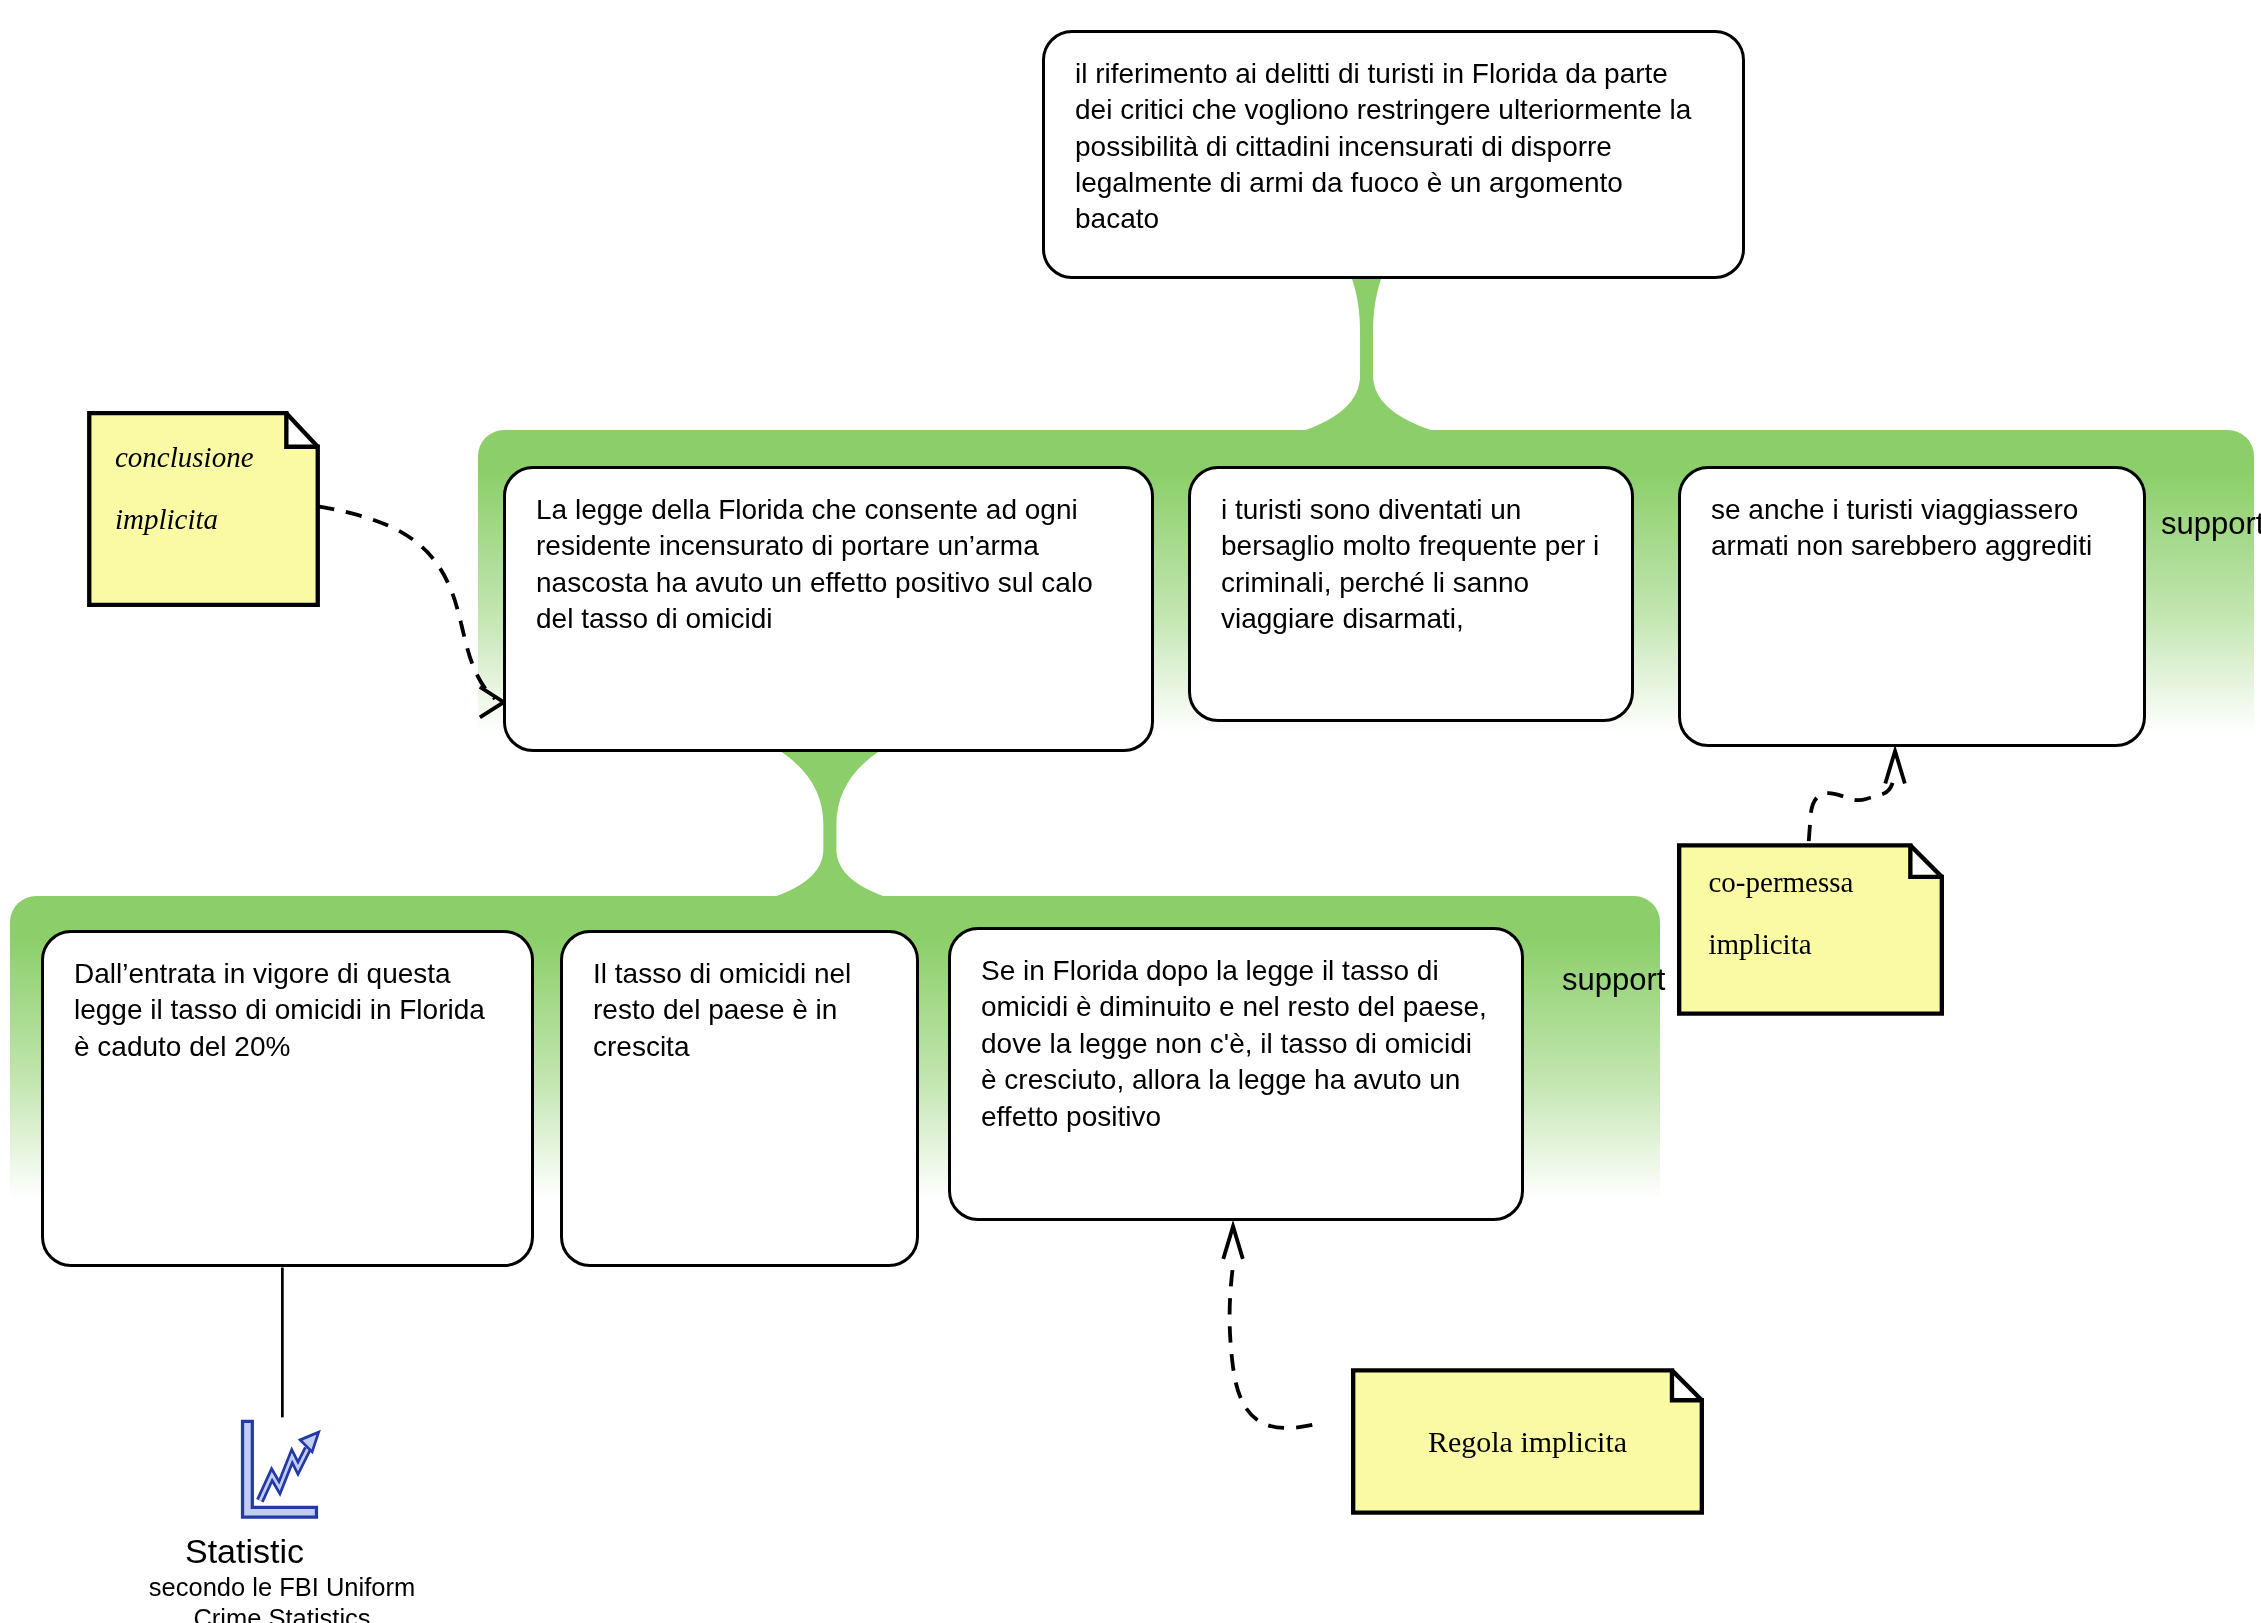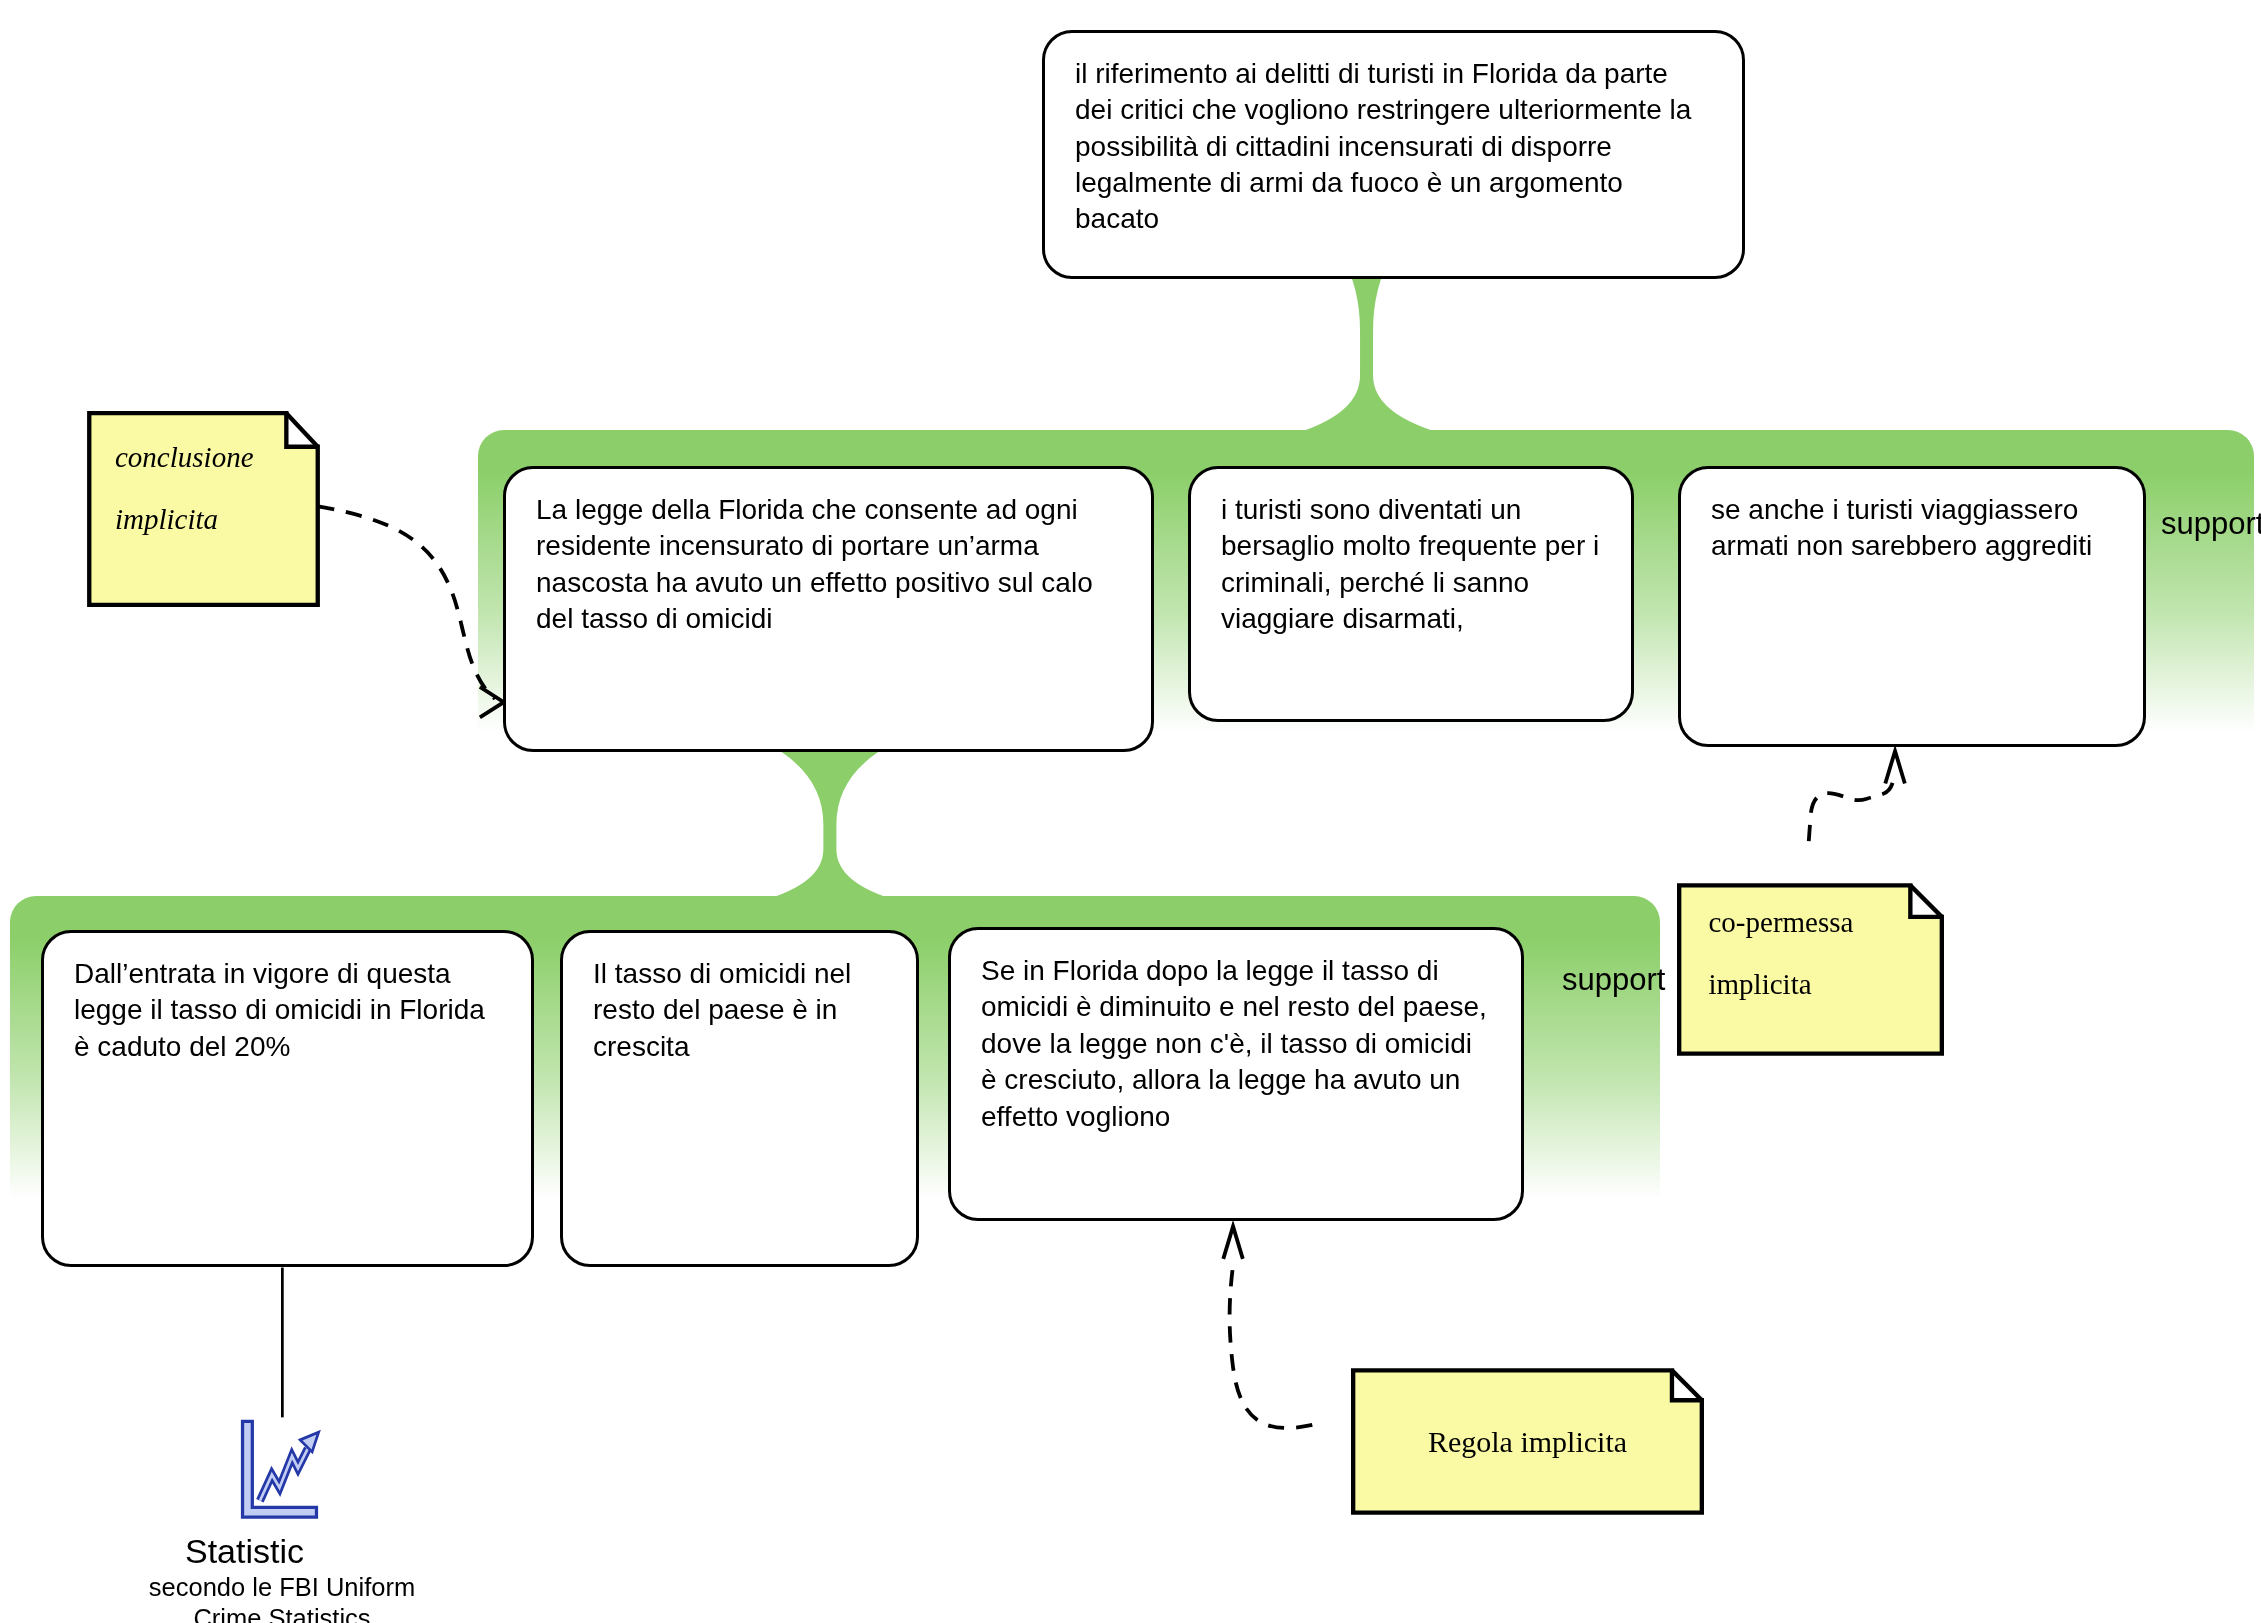--- a/index.html
+++ b/index.html
@@ -33,21 +33,21 @@
   
   .overlay { position: absolute; left: 0; top: 0; z-index: 1; }
 
   
   .note { position: absolute; z-index: 3; }
   .note svg { position: absolute; left: 0; top: 0; }
   .note .note-text { position: absolute; z-index: 1; font-family: cursive;
                      font-size: 29px; line-height: 2.15; }
   .note-conclusione { left: 87px;  top: 411px;  width: 233px; height: 196px; font-style: italic; }
   .note-conclusione .note-text { left: 28px; top: 15px; width: 179px; }
-  .note-copermessa  { left: 1677px; top: 843px; width: 267px; height: 167px; margin-top: 40px; }
+  .note-copermessa  { left: 1677px; top: 843px; width: 267px; height: 167px; }
   .note-copermessa .note-text { left: 31.5px; top: 7.6px; width: 212px; }
   .note-regola      { left: 1312px; top: 1368px; width: 353px; height: 147px; margin-left: 39px; }
   .note-regola .note-text { left: 0; top: 0; width: 100%; height: 100%;
                             display: flex; align-items: center; justify-content: center;
                             line-height: 1.1; font-size: 30px; }
 
   
   .stat-icon { position: absolute; z-index: 2; left: 236px; top: 1418px; width: 87px; height: 109px; }
   .stat-title { position: absolute; z-index: 2; left: 185px; top: 1532px; width: 195px;
                 text-align: left; font-size: 34px; }
@@ -96,21 +96,21 @@
     <span>se anche i turisti viaggiassero armati non sarebbero aggrediti</span>
   </div>
 
   <div class="sbox box-b1">
     <span>Dall’entrata in vigore di questa legge il tasso di omicidi in Florida è caduto del 20%</span>
   </div>
   <div class="sbox box-b2">
     <span>Il tasso di omicidi nel resto del paese è in crescita</span>
   </div>
   <div class="sbox box-b3">
-    <span>Se in Florida dopo la legge il tasso di omicidi è diminuito e nel resto del paese, dove la legge non c'è, il tasso di omicidi è cresciuto, allora la legge ha avuto un effetto vogliono</span>
+    <span>Se in Florida dopo la legge il tasso di omicidi è diminuito e nel resto del paese, dove la legge non c'è, il tasso di omicidi è cresciuto, allora la legge ha avuto un effetto positivo</span>
   </div>
 
   <div class="note note-conclusione">
     <svg width="233" height="196" viewBox="0 0 430 362">
       <path d="M4,4 H368 V66 H426 V358 H4 Z" fill="#fafaa5" stroke="#000" stroke-width="8"></path>
       <path d="M368,4 L426,66" fill="none" stroke="#000" stroke-width="8"></path>
     </svg>
     <div class="note-text">conclusione implicita</div>
   </div>
 

